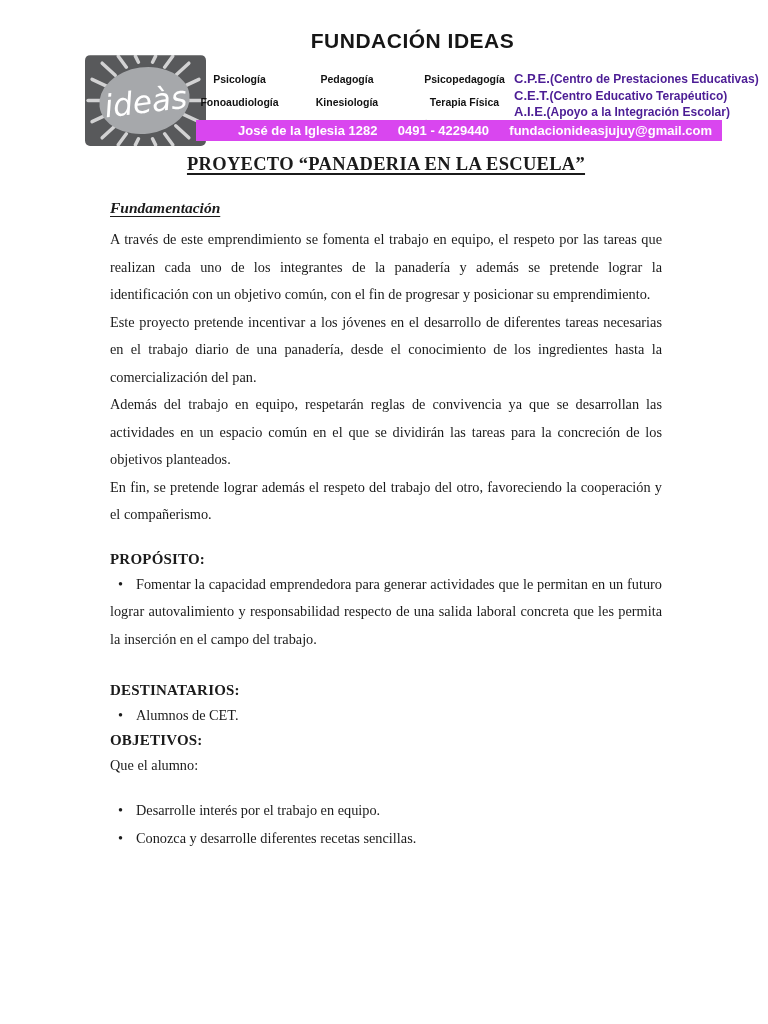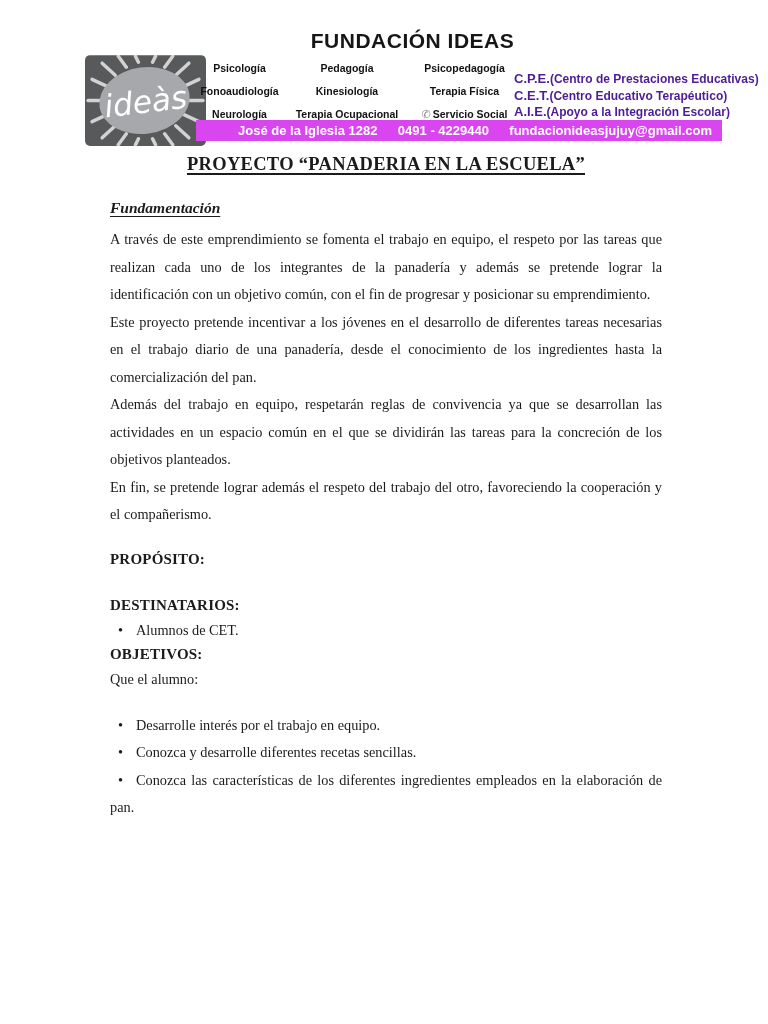--- a/index.html
+++ b/index.html
@@ -20,21 +20,21 @@
     text-align:center;
     font-family:"Liberation Sans","DejaVu Sans",sans-serif;
     font-size:21px;font-weight:600;letter-spacing:.5px;color:#161616;
   }
   .svc-grid{
     position:absolute;left:192px;top:62px;width:330px;
     display:grid;grid-template-columns:95px 120px 115px;grid-auto-rows:23px;
     font-family:"Liberation Sans","DejaVu Sans",sans-serif;
     font-size:10.5px;font-weight:bold;color:#121212;
   }
-  .svc-grid .cell{display:flex;align-items:flex-start;justify-content:center;white-space:nowrap;}
+  .svc-grid .cell{display:flex;align-items:flex-end;justify-content:center;white-space:nowrap;}
   .phone-glyph{color:#8a8a8a;font-size:11px;margin-right:2px;font-weight:normal;}
   .programs{
     position:absolute;left:514px;top:71px;width:245px;
     font-family:"Liberation Sans","DejaVu Sans",sans-serif;
     color:#4c1d95;
   }
   .programs .row{height:16.5px;white-space:nowrap;display:flex;align-items:baseline;}
   .programs .abbr{font-size:13px;font-weight:bold;}
   .programs .desc{font-size:12px;font-weight:bold;}
   .contact-bar{
@@ -166,33 +166,33 @@
     <h1 class="doc-title">PROYECTO “PANADERIA EN LA ESCUELA”</h1>
 
     <h2 class="h-fund">Fundamentación</h2>
 
     <p class="just">A través de este emprendimiento se fomenta el trabajo en equipo, el respeto por las tareas que realizan cada uno de los integrantes de la panadería y además se pretende lograr la identificación con un objetivo común, con el fin de progresar y posicionar su emprendimiento.</p>
     <p class="just">Este proyecto pretende incentivar a los jóvenes en el desarrollo de diferentes tareas necesarias en el trabajo diario de una panadería, desde el conocimiento de los ingredientes hasta la comercialización del pan.</p>
     <p class="just">Además del trabajo en equipo, respetarán reglas de convivencia ya que se desarrollan las actividades en un espacio común en el que se dividirán las tareas para la concreción de los objetivos planteados.</p>
     <p class="just">En fin, se pretende lograr además el respeto del trabajo del otro, favoreciendo la cooperación y el compañerismo.</p>
 
     <h3 class="sec-head">PROPÓSITO:</h3>
+    <p class="just bullet-para">
+      <span class="bullet">•</span><span>Fomentar la capacidad emprendedora para generar actividades que le permitan en un futuro lograr autovalimiento y responsabilidad respecto de una salida laboral concreta que les permita la inserción en el campo del trabajo.</span>
+    </p>
 
     <h3 class="sec-head wide">DESTINATARIOS:</h3>
     <p class="bullet-para">
       <span class="bullet">•</span><span>Alumnos de CET.</span>
     </p>
 
     <h3 class="sec-head tight">OBJETIVOS:</h3>
     <p>Que el alumno:</p>
 
     <p class="bullet-para gap-top">
       <span class="bullet">•</span><span>Desarrolle interés por el trabajo en equipo.</span>
     </p>
     <p class="bullet-para">
       <span class="bullet">•</span><span>Conozca y desarrolle diferentes recetas sencillas.</span>
     </p>
-    <p class="just bullet-para">
-      <span class="bullet">•</span><span>Conozca las características de los diferentes ingredientes empleados en la elaboración de pan.</span>
-    </p>
 
   </div>
 </div>
 
 </body></html>

